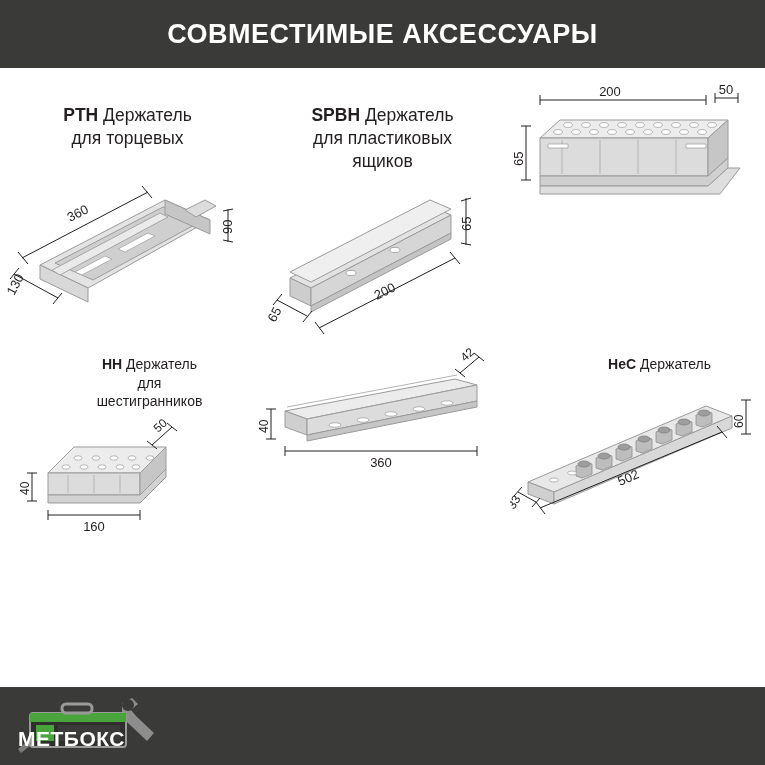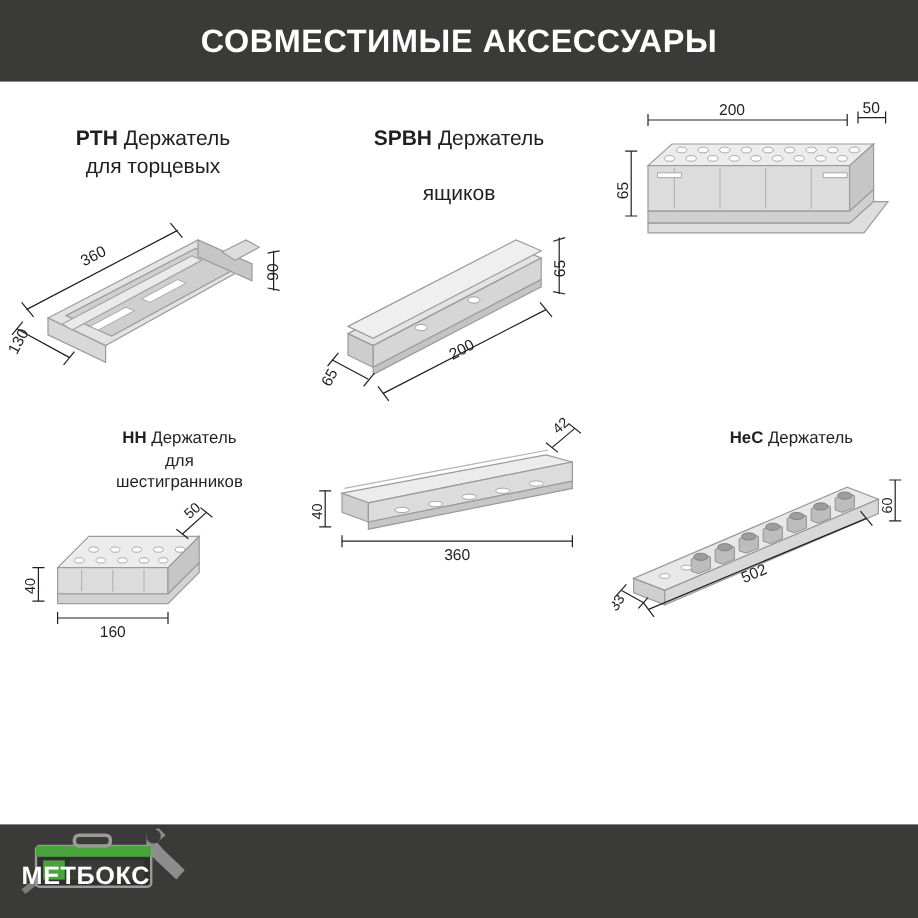--- a/index.html
+++ b/index.html
@@ -84,20 +84,21 @@
 
   
   .footer {
     position: absolute;
     left: 0;
     bottom: 0;
     width: 765px;
     height: 78px;
     background: #3a3a38;
     display: flex;
+    align-items: center;
   }
   .logo {
     margin-left: 10px;
     width: 170px;
     height: 62px;
     position: relative;
   }
   .logo-text {
     position: absolute;
     left: 8px;
@@ -169,21 +170,21 @@
               <text class="dim-text" x="14" y="146" transform="rotate(-62 14 146)">130</text>
             </g>
           </svg>
         </div>
       </div>
 
       <div class="cell">
         <div class="cell-title">
           <span class="code">SPBH</span>
           <span>Держатель</span><br>
-          <br>
+          <span>для пластиковых</span><br>
           <span>ящиков</span>
         </div>
         <div class="art">
           <svg width="255" height="170" viewBox="0 0 255 170">
             <g>
 
               <polygon points="35,105 175,33 196,42 56,115" fill="#e3e3e3" stroke="#9b9b9b" stroke-width="1"></polygon>
 
               <polygon points="35,105 56,115 56,133 35,123" fill="#cdcdcd" stroke="#9b9b9b" stroke-width="1"></polygon>
               <polygon points="56,115 196,42 196,60 56,133" fill="#d6d6d6" stroke="#9b9b9b" stroke-width="1"></polygon>

